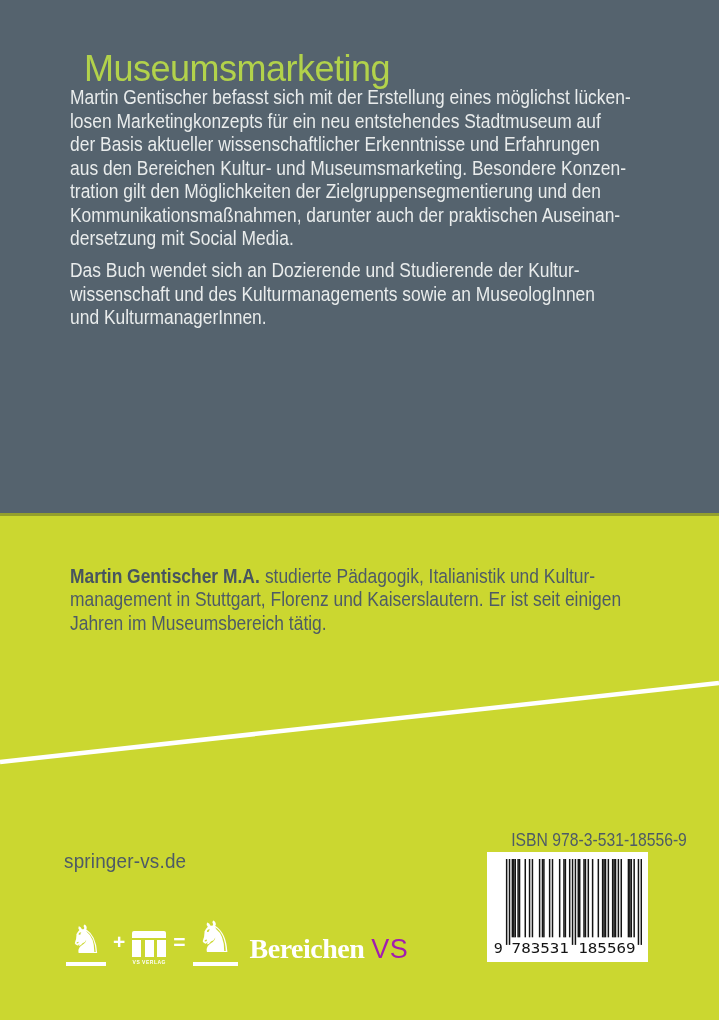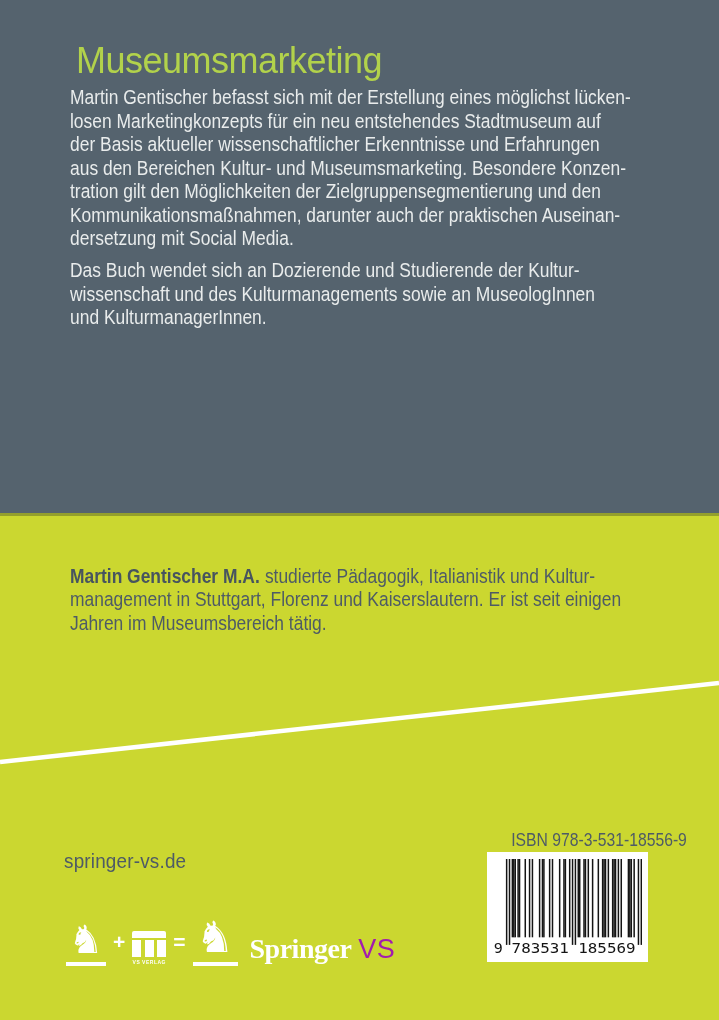--- a/index.html
+++ b/index.html
@@ -7,21 +7,21 @@
     position:relative;width:719px;height:1020px;overflow:hidden;
     font-family:"Liberation Sans","DejaVu Sans",sans-serif;
     background:#cbd730;
   }
   
   .top-section{
     position:absolute;left:0;top:0;width:719px;height:513px;
     background:#55636e;
   }
   .book-title{
-    position:absolute;left:68px;top:33px;margin:8px;
+    position:absolute;left:68px;top:33px;margin:16px;
     font-size:36px;font-weight:400;letter-spacing:-0.5px;
     color:#b2d24b;line-height:1.1;white-space:nowrap;
   }
   .copy{
     position:absolute;left:70px;margin:0;width:700px;
     font-size:20.5px;line-height:23.5px;color:#e9ecec;
     white-space:pre-line;
     transform:scaleX(0.85);transform-origin:0 0;
   }
   .para-1{top:85px;}
@@ -198,17 +198,17 @@
             <i></i>
             <i></i>
         </div>
         <div class="vsv-label">VS VERLAG</div>
       </div>
       <span class="logo-op">=</span>
       <div class="knight knight-2">
         <span class="knight-glyph">♞</span>
         <div class="knight-bar"></div>
       </div>
-      <span class="springer-word">Springer</span>
+      <span class="springer-word">Bereichen</span>
       <span class="vs-word">VS</span>
     </div>
   </div>
 </div>
 
 </body></html>

